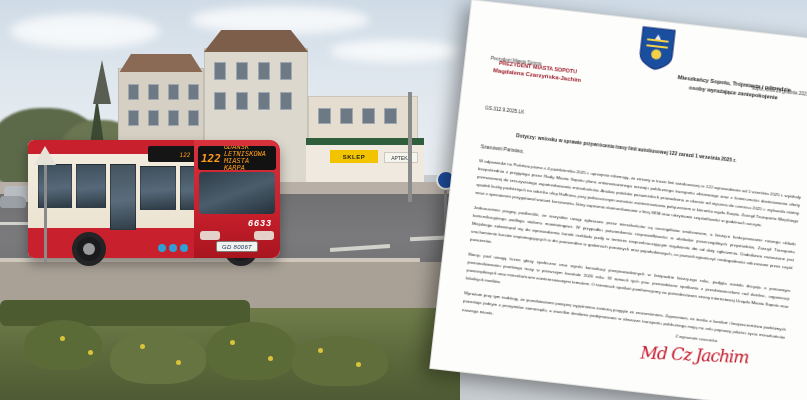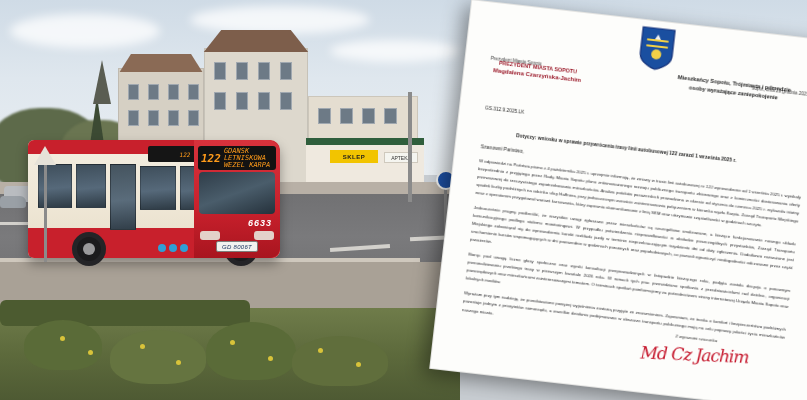--- a/index.html
+++ b/index.html
@@ -534,21 +534,21 @@
         <i></i>
           <i></i>
           <i></i>
       </div>
 
       <div class="bus-front">
         <div class="dest-sign">
           <span class="dest-num">122</span>
           <span class="dest-text">
             <span>GDANSK</span><br>
-            <span>LETNISKOWA WEZEL KARPA</span>
+            <span>LETNISKOWA MIASTA KARPA</span>
           </span>
         </div>
         <div class="windshield"></div>
         <div class="bus-number">6633</div>
         <div class="headlight" style="left:6px;"></div>
         <div class="headlight" style="right:6px;"></div>
         <div class="plate">GD 8006T</div>
       </div>
     </div>
 

